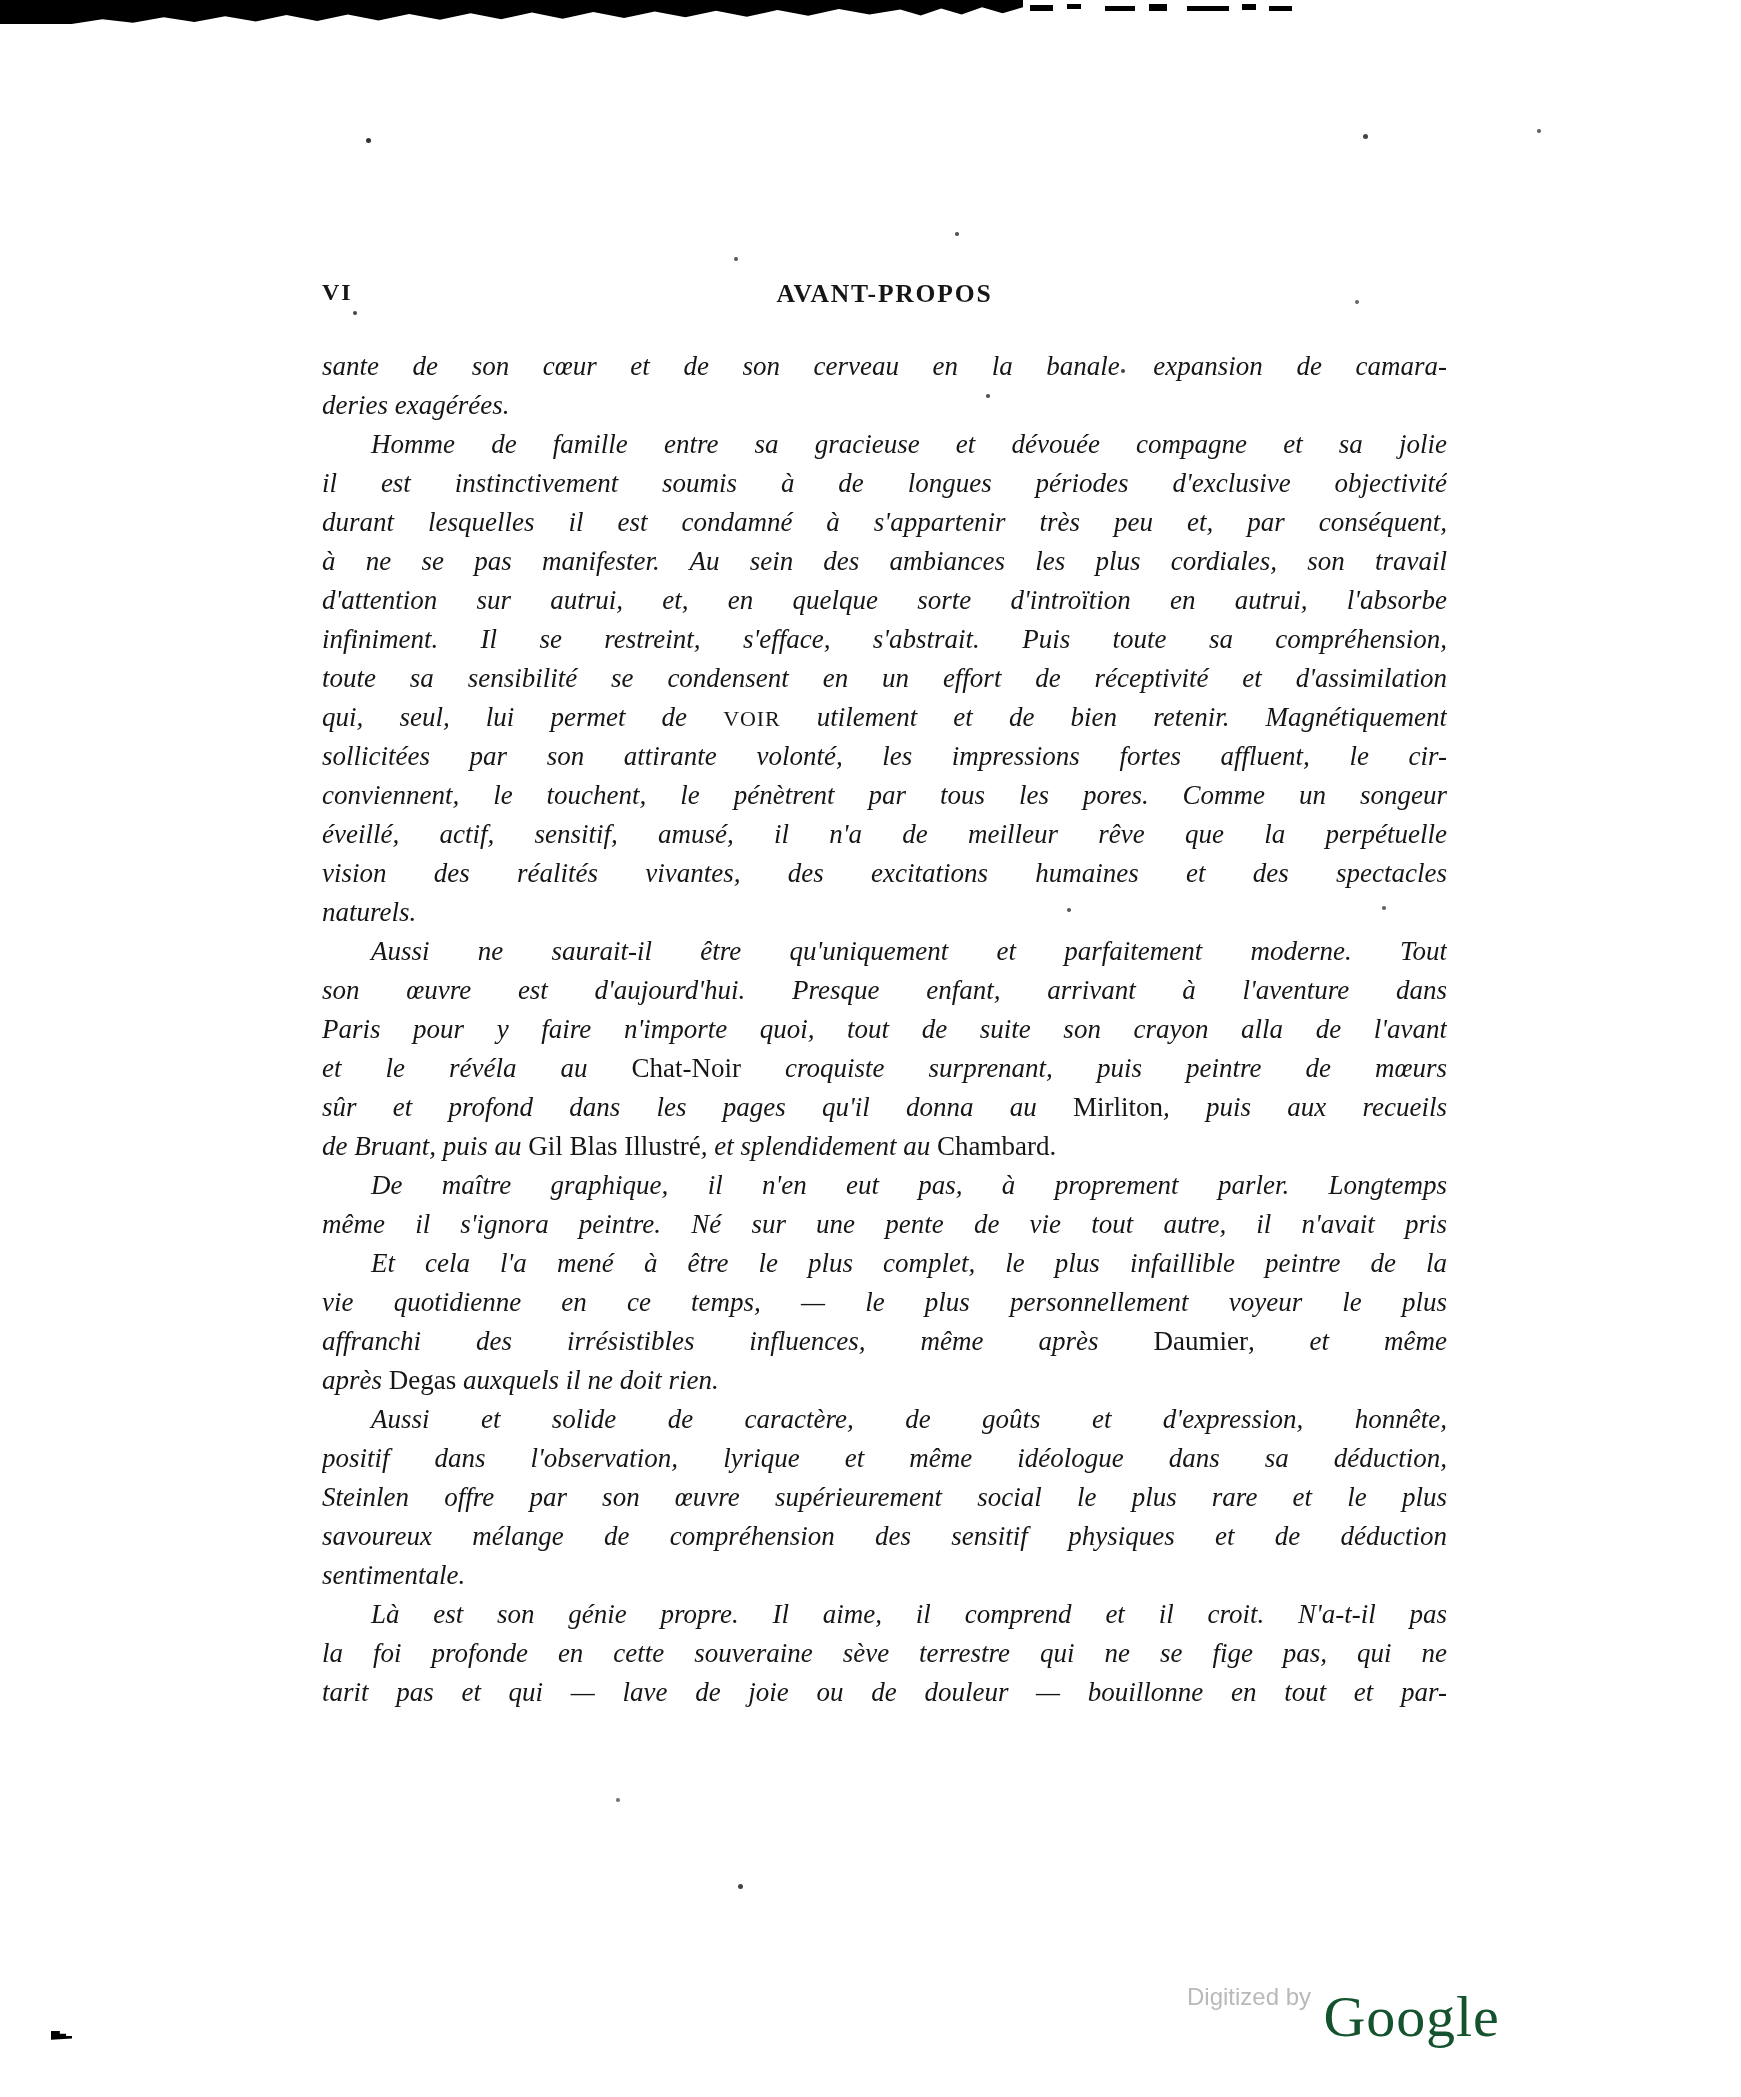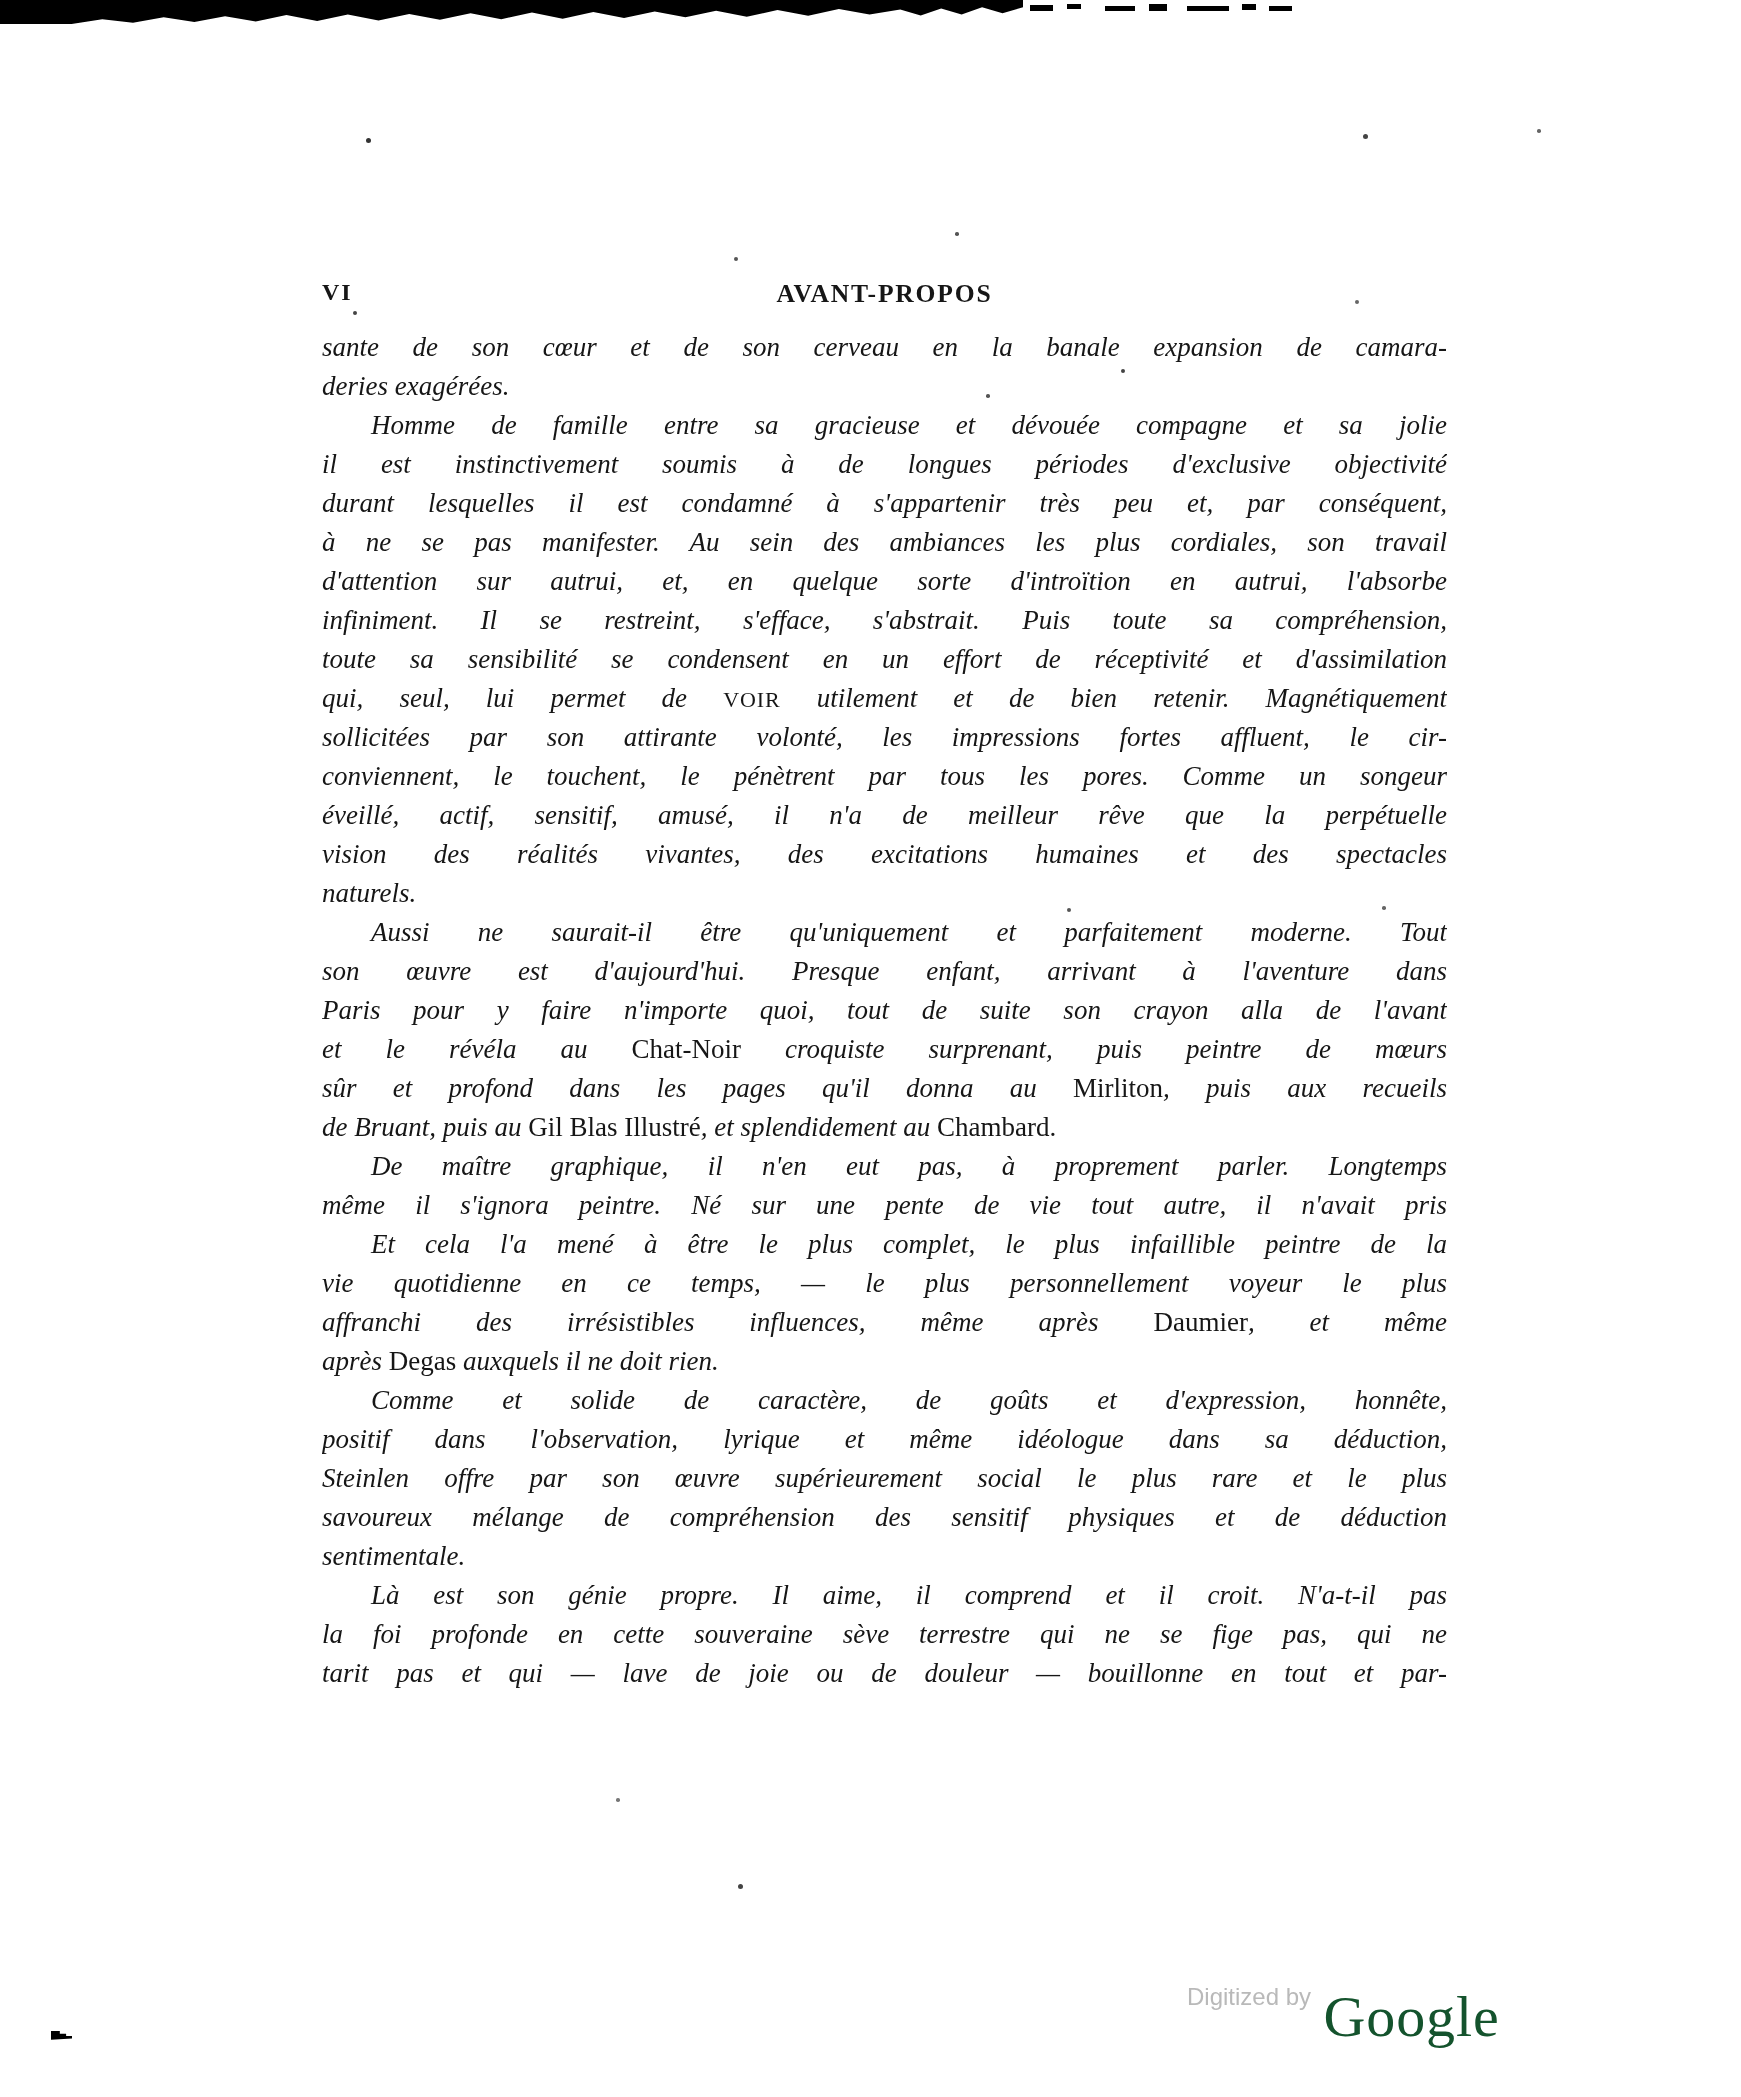--- a/index.html
+++ b/index.html
@@ -33,21 +33,21 @@
     position:absolute; left:0; top:2;
     font-weight:bold; font-size:24px; letter-spacing:1.8px;text-align:center;
   }
   .head-title {
     display:block; text-align:center;
     font-weight:bold; font-size:25.6px; letter-spacing:1.8px;
   }
 
   
   .body-text {
-    position:absolute; left:322px; top:328px; width:1125px;
+    position:absolute; left:322px; top:347px; width:1125px;
     font-size:27px;
   }
   .para { margin:0; }
   .line {
     height:39px; line-height:39px;
     text-align:justify; text-align-last:justify;
     overflow:hidden; white-space:normal;
   }
   .line.indent { text-indent:49px; }
   .line.ragged { text-align-last:left; }
@@ -134,21 +134,21 @@
         <div class="line indent"><span class="seg-i">De maître graphique, il n'en eut pas, à proprement parler. Longtemps</span></div>
         <div class="line"><span class="seg-i">même il s'ignora peintre. Né sur une pente de vie tout autre, il n'avait pris</span></div>
       </div>
       <div class="para">
         <div class="line indent"><span class="seg-i">Et cela l'a mené à être le plus complet, le plus infaillible peintre de la</span></div>
         <div class="line"><span class="seg-i">vie quotidienne en ce temps, — le plus personnellement voyeur le plus</span></div>
         <div class="line"><span class="seg-i">affranchi des irrésistibles influences, même après </span><span class="seg-r">Daumier</span><span class="seg-i">, et même</span></div>
         <div class="line ragged"><span class="seg-i">après </span><span class="seg-r">Degas</span><span class="seg-i"> auxquels il ne doit rien.</span></div>
       </div>
       <div class="para">
-        <div class="line indent"><span class="seg-i">Comme et solide de caractère, de goûts et d'expression, honnête,</span></div>
+        <div class="line indent"><span class="seg-i">Aussi et solide de caractère, de goûts et d'expression, honnête,</span></div>
         <div class="line"><span class="seg-i">positif dans l'observation, lyrique et même idéologue dans sa déduction,</span></div>
         <div class="line"><span class="seg-i">Steinlen offre par son œuvre supérieurement social le plus rare et le plus</span></div>
         <div class="line"><span class="seg-i">savoureux mélange de compréhension des sensitif physiques et de déduction</span></div>
         <div class="line ragged"><span class="seg-i">sentimentale.</span></div>
       </div>
       <div class="para">
         <div class="line indent"><span class="seg-i">Là est son génie propre. Il aime, il comprend et il croit. N'a-t-il pas</span></div>
         <div class="line"><span class="seg-i">la foi profonde en cette souveraine sève terrestre qui ne se fige pas, qui ne</span></div>
         <div class="line"><span class="seg-i">tarit pas et qui — lave de joie ou de douleur — bouillonne en tout et par-</span></div>
       </div>

